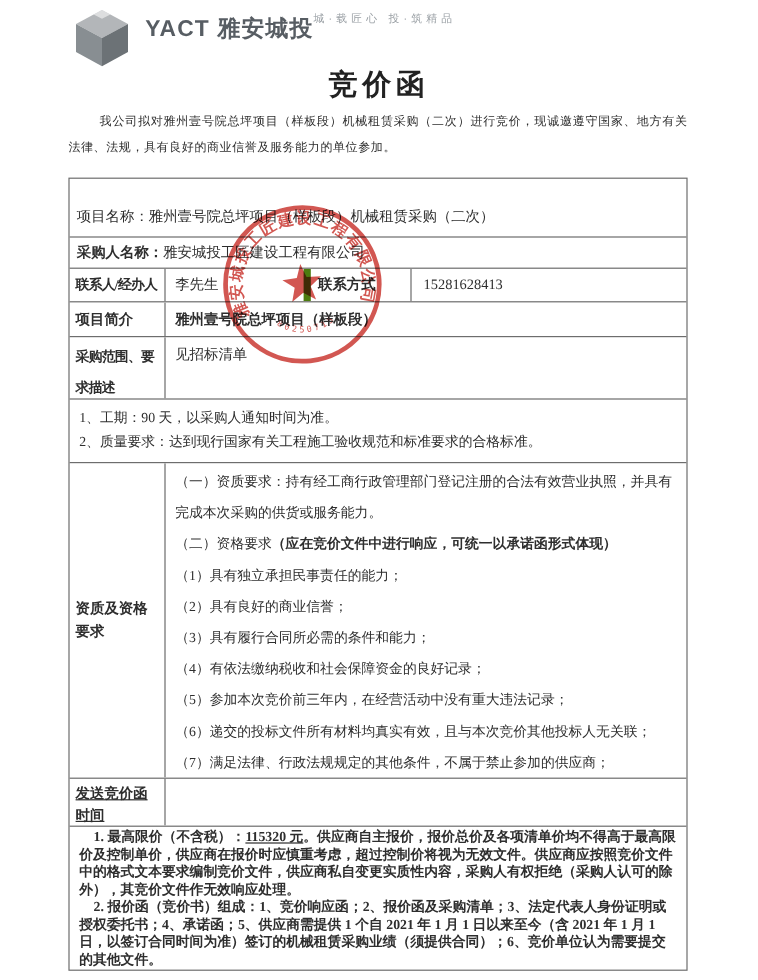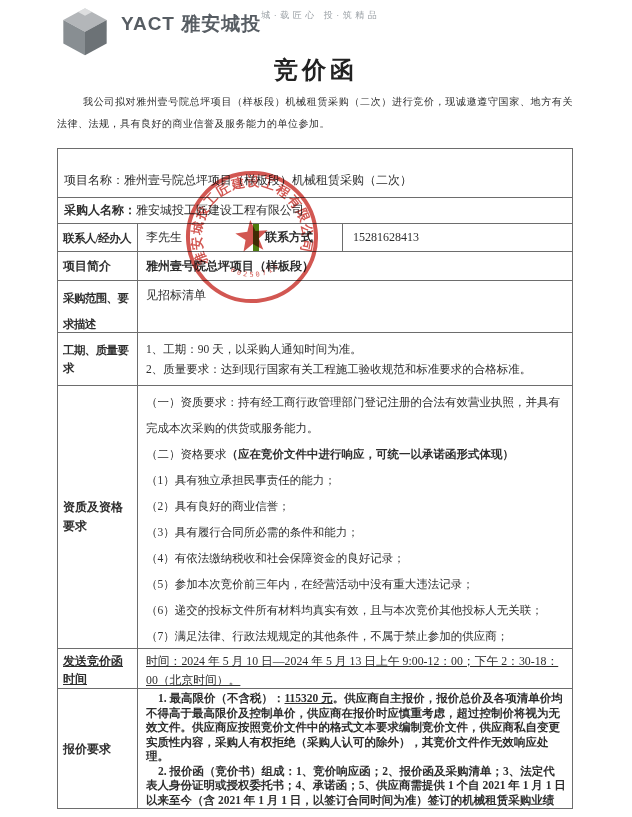--- a/index.html
+++ b/index.html
@@ -129,21 +129,20 @@
       <div class="lbl">项目简介</div>
       <div class="val bold">雅州壹号院总坪项目（样板段）</div>
     </div>
 
     <div class="row r5">
       <div class="lbl tight">采购范围、要求描述</div>
       <div class="val">见招标清单</div>
     </div>
 
     <div class="row r6">
-      <div class="lbl tight">工期、质量要求</div>
       <div class="val">
         <div>1、工期：90 天，以采购人通知时间为准。</div>
         <div>2、质量要求：达到现行国家有关工程施工验收规范和标准要求的合格标准。</div>
       </div>
     </div>
 
     <div class="row r7">
       <div class="lbl">资质及资格要求</div>
       <div class="val">
         <p>（一）资质要求：持有经工商行政管理部门登记注册的合法有效营业执照，并具有完成本次采购的供货或服务能力。</p>
@@ -153,25 +152,23 @@
         <p>（3）具有履行合同所必需的条件和能力；</p>
         <p>（4）有依法缴纳税收和社会保障资金的良好记录；</p>
         <p>（5）参加本次竞价前三年内，在经营活动中没有重大违法记录；</p>
         <p>（6）递交的投标文件所有材料均真实有效，且与本次竞价其他投标人无关联；</p>
         <p>（7）满足法律、行政法规规定的其他条件，不属于禁止参加的供应商；</p>
       </div>
     </div>
 
     <div class="row r8">
       <div class="lbl">发送竞价函时间</div>
-      <div class="val">时间：2024 年 5 月 10 日—2024 年 5 月 13 日上午 9:00-12：00；下午 2：30-18：00（北京时间）。</div>
     </div>
 
     <div class="row r9">
-      <div class="lbl">报价要求</div>
       <div class="val">
         <p><span>1. 最高限价（不含税）：</span><span class="u">115320 元</span><span>。供应商自主报价，报价总价及各项清单价均不得高于最高限价及控制单价，供应商在报价时应慎重考虑，超过控制价将视为无效文件。供应商应按照竞价文件中的格式文本要求编制竞价文件，供应商私自变更实质性内容，采购人有权拒绝（采购人认可的除外），其竞价文件作无效响应处理。</span></p>
         <p>2. 报价函（竞价书）组成：1、竞价响应函；2、报价函及采购清单；3、法定代表人身份证明或授权委托书；4、承诺函；5、供应商需提供 1 个自 2021 年 1 月 1 日以来至今（含 2021 年 1 月 1 日，以签订合同时间为准）签订的机械租赁采购业绩（须提供合同）；6、竞价单位认为需要提交的其他文件。</p>
       </div>
     </div>
 
   </div>
 
   <svg class="seal" viewBox="0 0 170 170">
     <circle cx="85" cy="85" r="64" fill="none" stroke="#c8322b" stroke-width="4"></circle>

